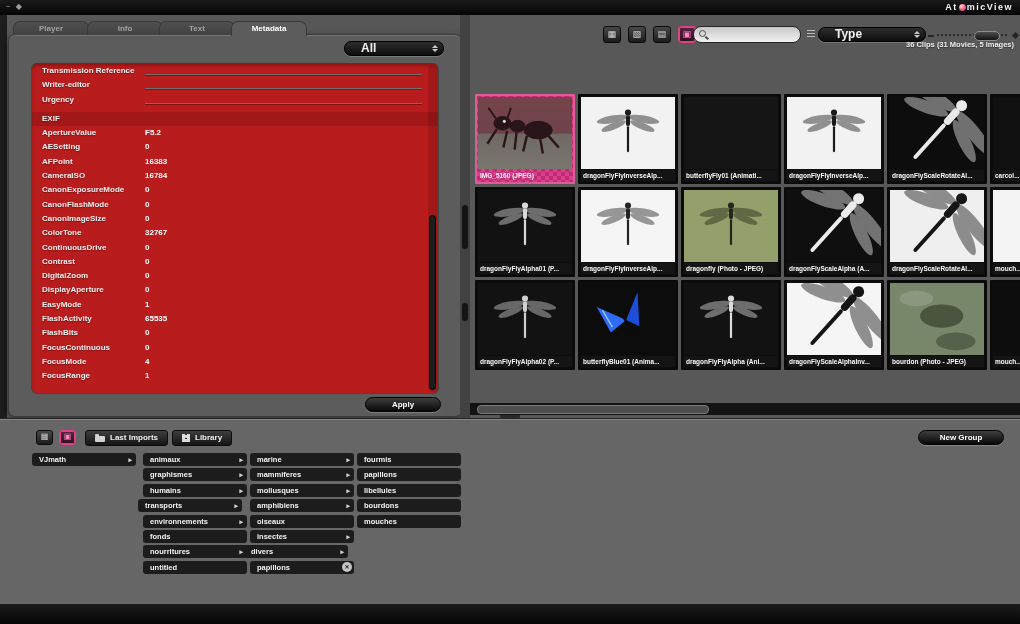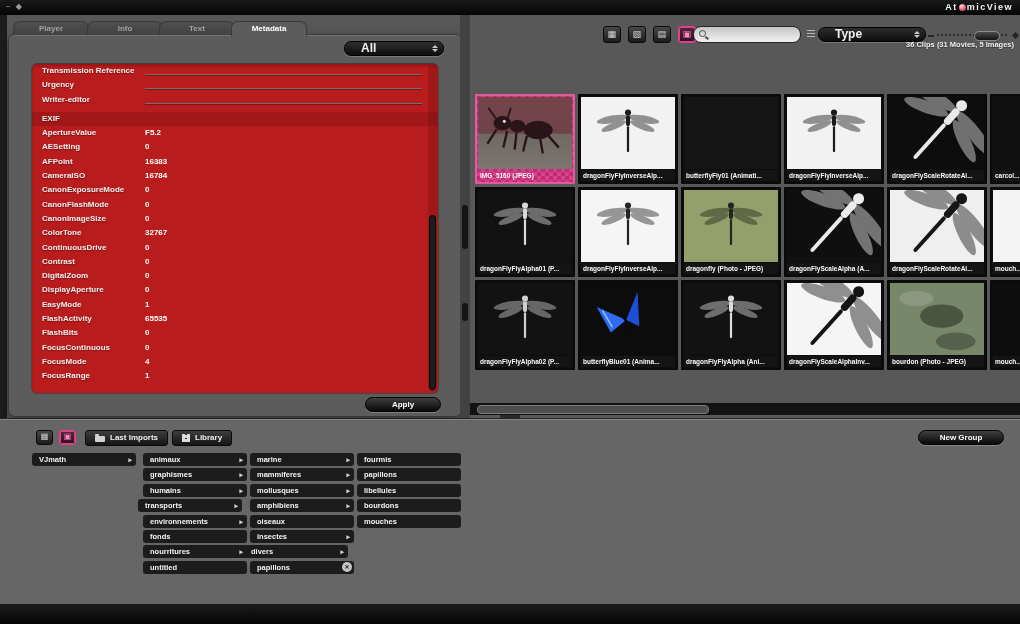--- a/index.html
+++ b/index.html
@@ -133,25 +133,25 @@
           <i class="td"></i>
         </span>
     </div>
     <div class="mlist">
       <div id="meta-rows">
           <div class="mrow input">
             <span class="mlab">Transmission Reference</span>
             <span class="mline"></span>
           </div>
           <div class="mrow input">
+            <span class="mlab">Writer-editor</span>
+            <span class="mline"></span>
+          </div>
+          <div class="mrow input">
             <span class="mlab">Urgency</span>
-            <span class="mline"></span>
-          </div>
-          <div class="mrow input">
-            <span class="mlab">Writer-editor</span>
             <span class="mline"></span>
           </div>
           <div class="mrow section">
             <span class="mlab">EXIF</span>
           </div>
           <div class="mrow value">
             <span class="mlab">ApertureValue</span>
             <span class="mval">F5.2</span>
           </div>
           <div class="mrow value">

